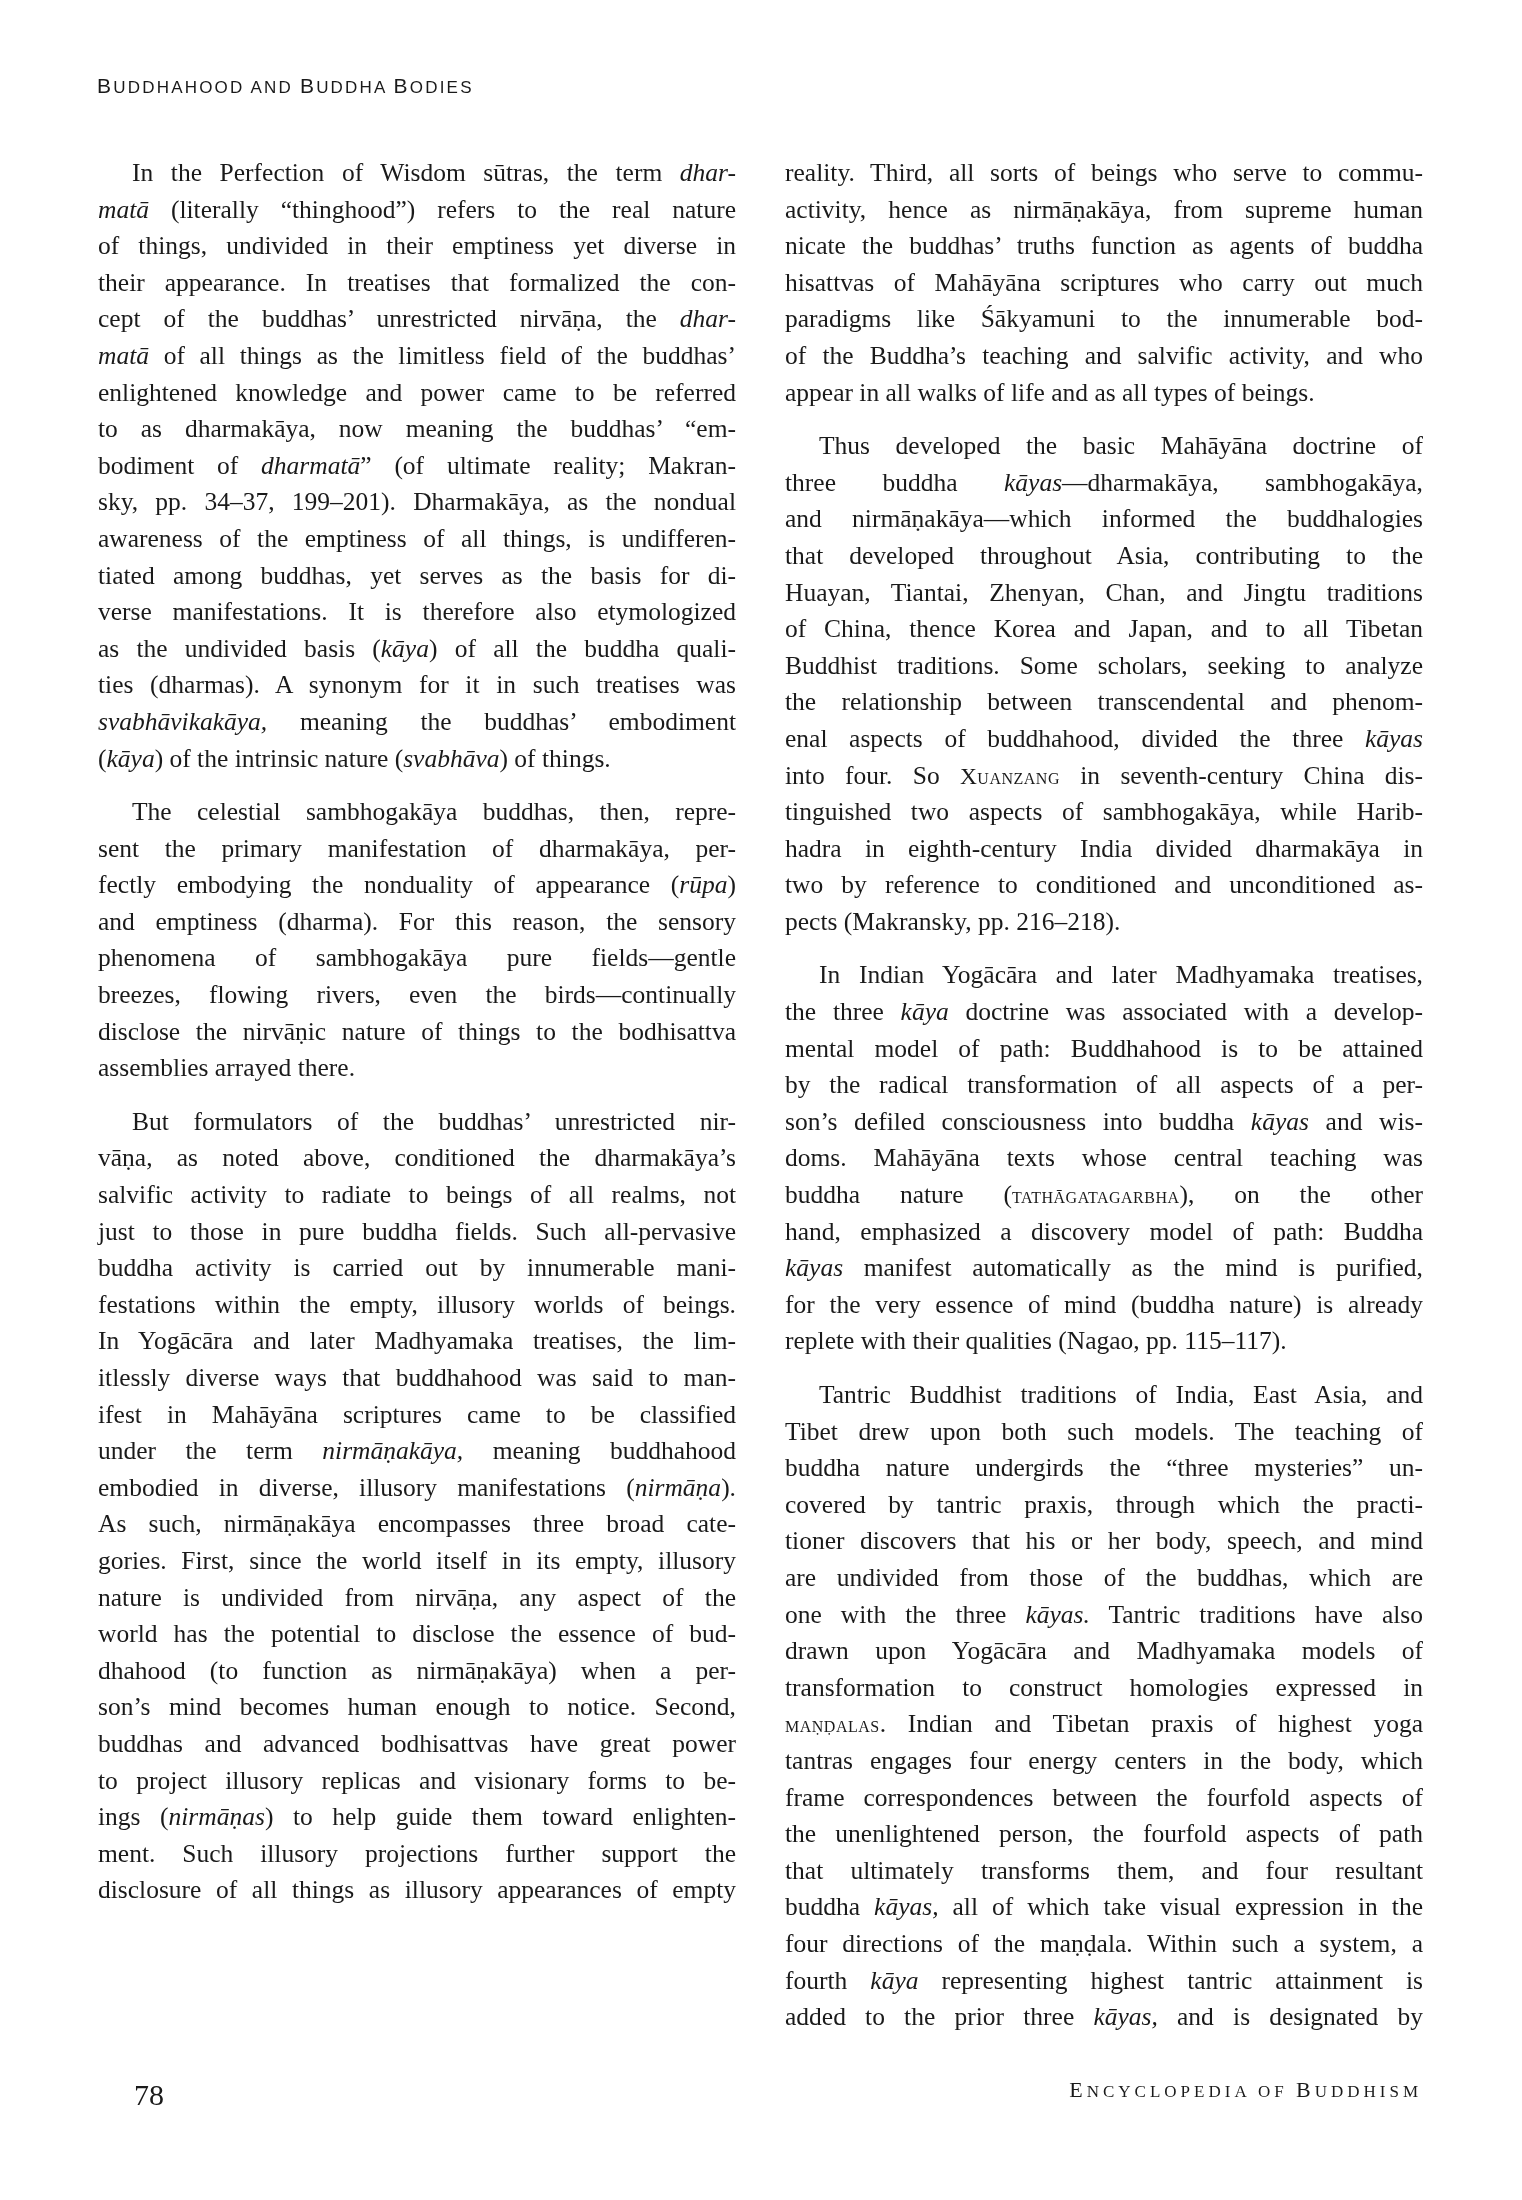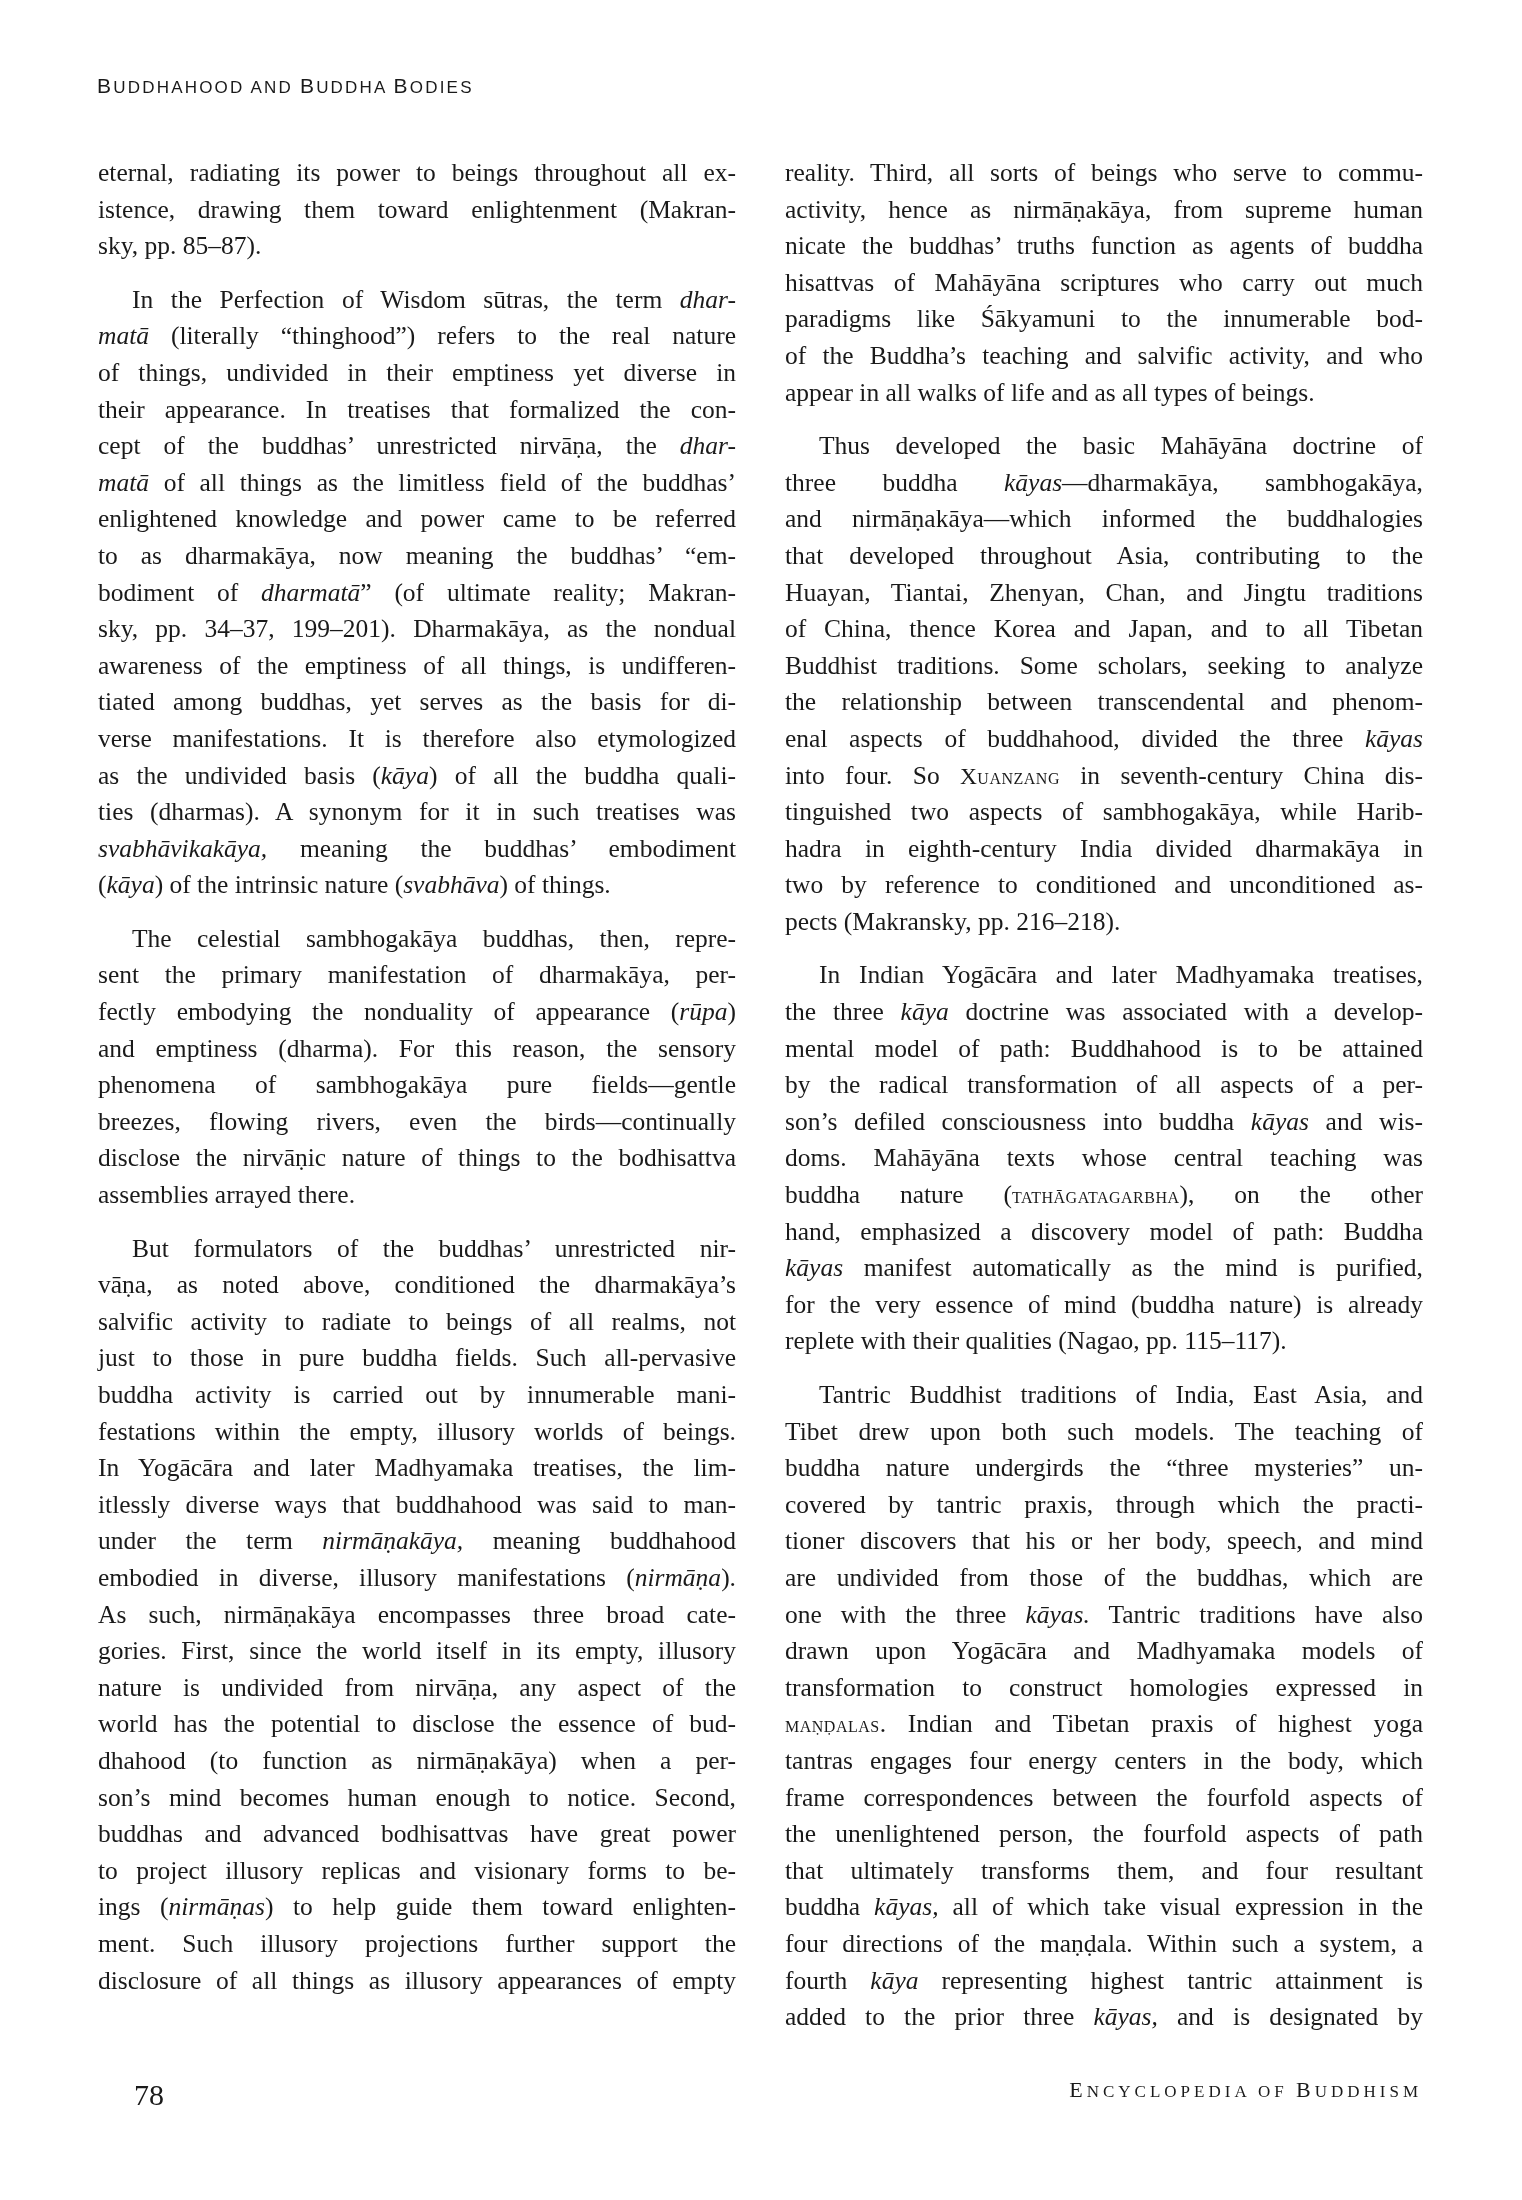--- a/index.html
+++ b/index.html
@@ -24,25 +24,20 @@
   .footer-title .cap { font-size:22px; }
 </style>
 </head>
 <body>
 
 <div class="running-head">
   <span><span><span class="cap">B</span>UDDHAHOOD</span> <span>AND</span> <span><span class="cap">B</span>UDDHA</span> <span><span class="cap">B</span>ODIES</span></span>
 </div>
 
 <div class="col left" id="col-left">
-    <div class="para">
-      <span class="ln">eternal, radiating its power to beings throughout all ex-</span>
-      <span class="ln">istence, drawing them toward enlightenment (Makran-</span>
-      <span class="ln last">sky, pp. 85–87).</span>
-    </div>
     <div class="para">
       <span class="ln indent">In the Perfection of Wisdom sūtras, the term <i>dhar-</i></span>
       <span class="ln"><i>matā</i> (literally “thinghood”) refers to the real nature</span>
       <span class="ln">of things, undivided in their emptiness yet diverse in</span>
       <span class="ln">their appearance. In treatises that formalized the con-</span>
       <span class="ln">cept of the buddhas’ unrestricted nirvāṇa, the <i>dhar-</i></span>
       <span class="ln"><i>matā</i> of all things as the limitless field of the buddhas’</span>
       <span class="ln">enlightened knowledge and power came to be referred</span>
       <span class="ln">to as dharmakāya, now meaning the buddhas’ “em-</span>
       <span class="ln">bodiment of <i>dharmatā</i>” (of ultimate reality; Makran-</span>
@@ -67,20 +62,21 @@
     </div>
     <div class="para">
       <span class="ln indent">But formulators of the buddhas’ unrestricted nir-</span>
       <span class="ln">vāṇa, as noted above, conditioned the dharmakāya’s</span>
       <span class="ln">salvific activity to radiate to beings of all realms, not</span>
       <span class="ln">just to those in pure buddha fields. Such all-pervasive</span>
       <span class="ln">buddha activity is carried out by innumerable mani-</span>
       <span class="ln">festations within the empty, illusory worlds of beings.</span>
       <span class="ln">In Yogācāra and later Madhyamaka treatises, the lim-</span>
       <span class="ln">itlessly diverse ways that buddhahood was said to man-</span>
+      <span class="ln">ifest in Mahāyāna scriptures came to be classified</span>
       <span class="ln">under the term <i>nirmāṇakāya,</i> meaning buddhahood</span>
       <span class="ln">embodied in diverse, illusory manifestations (<i>nirmāṇa</i>).</span>
       <span class="ln">As such, nirmāṇakāya encompasses three broad cate-</span>
       <span class="ln">gories. First, since the world itself in its empty, illusory</span>
       <span class="ln">nature is undivided from nirvāṇa, any aspect of the</span>
       <span class="ln">world has the potential to disclose the essence of bud-</span>
       <span class="ln">dhahood (to function as nirmāṇakāya) when a per-</span>
       <span class="ln">son’s mind becomes human enough to notice. Second,</span>
       <span class="ln">buddhas and advanced bodhisattvas have great power</span>
       <span class="ln">to project illusory replicas and visionary forms to be-</span>

